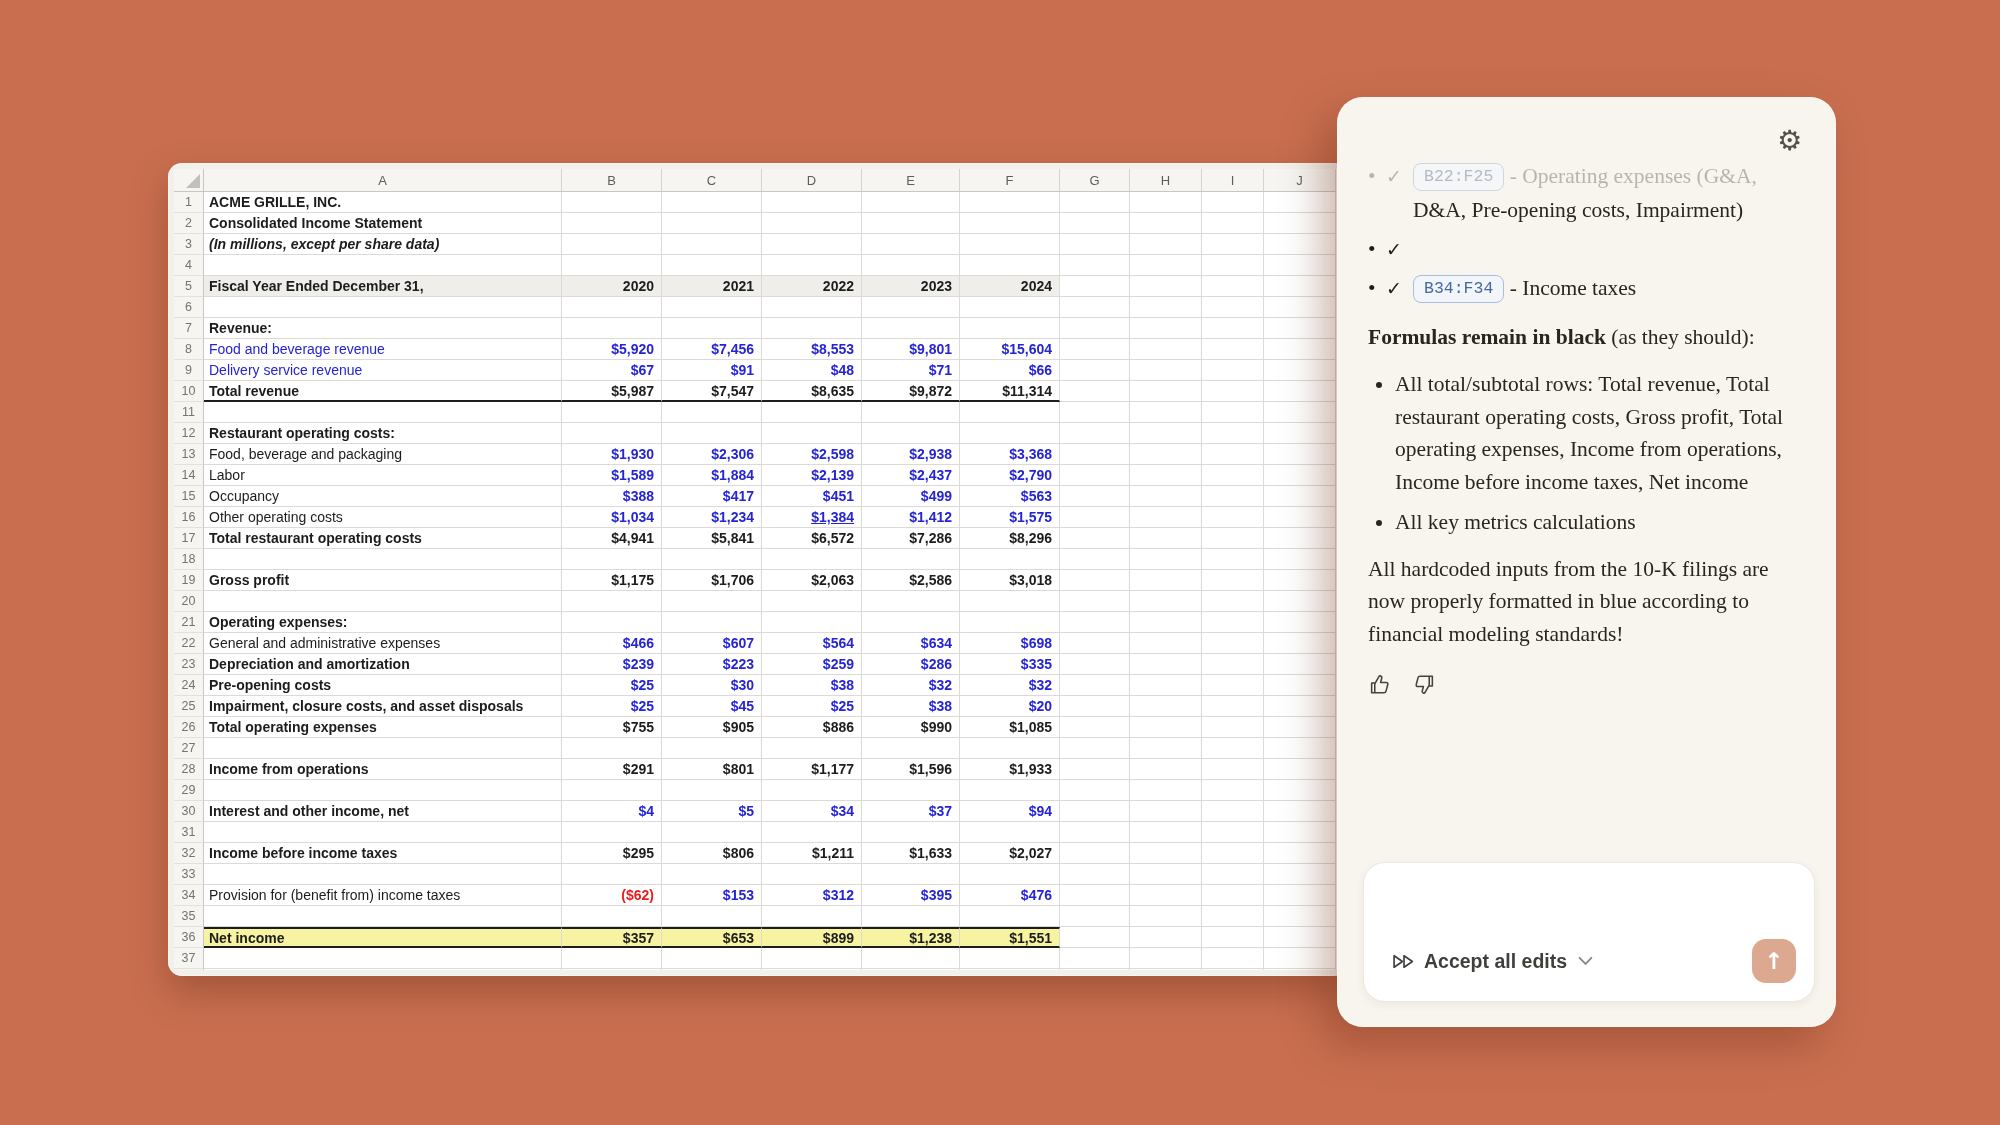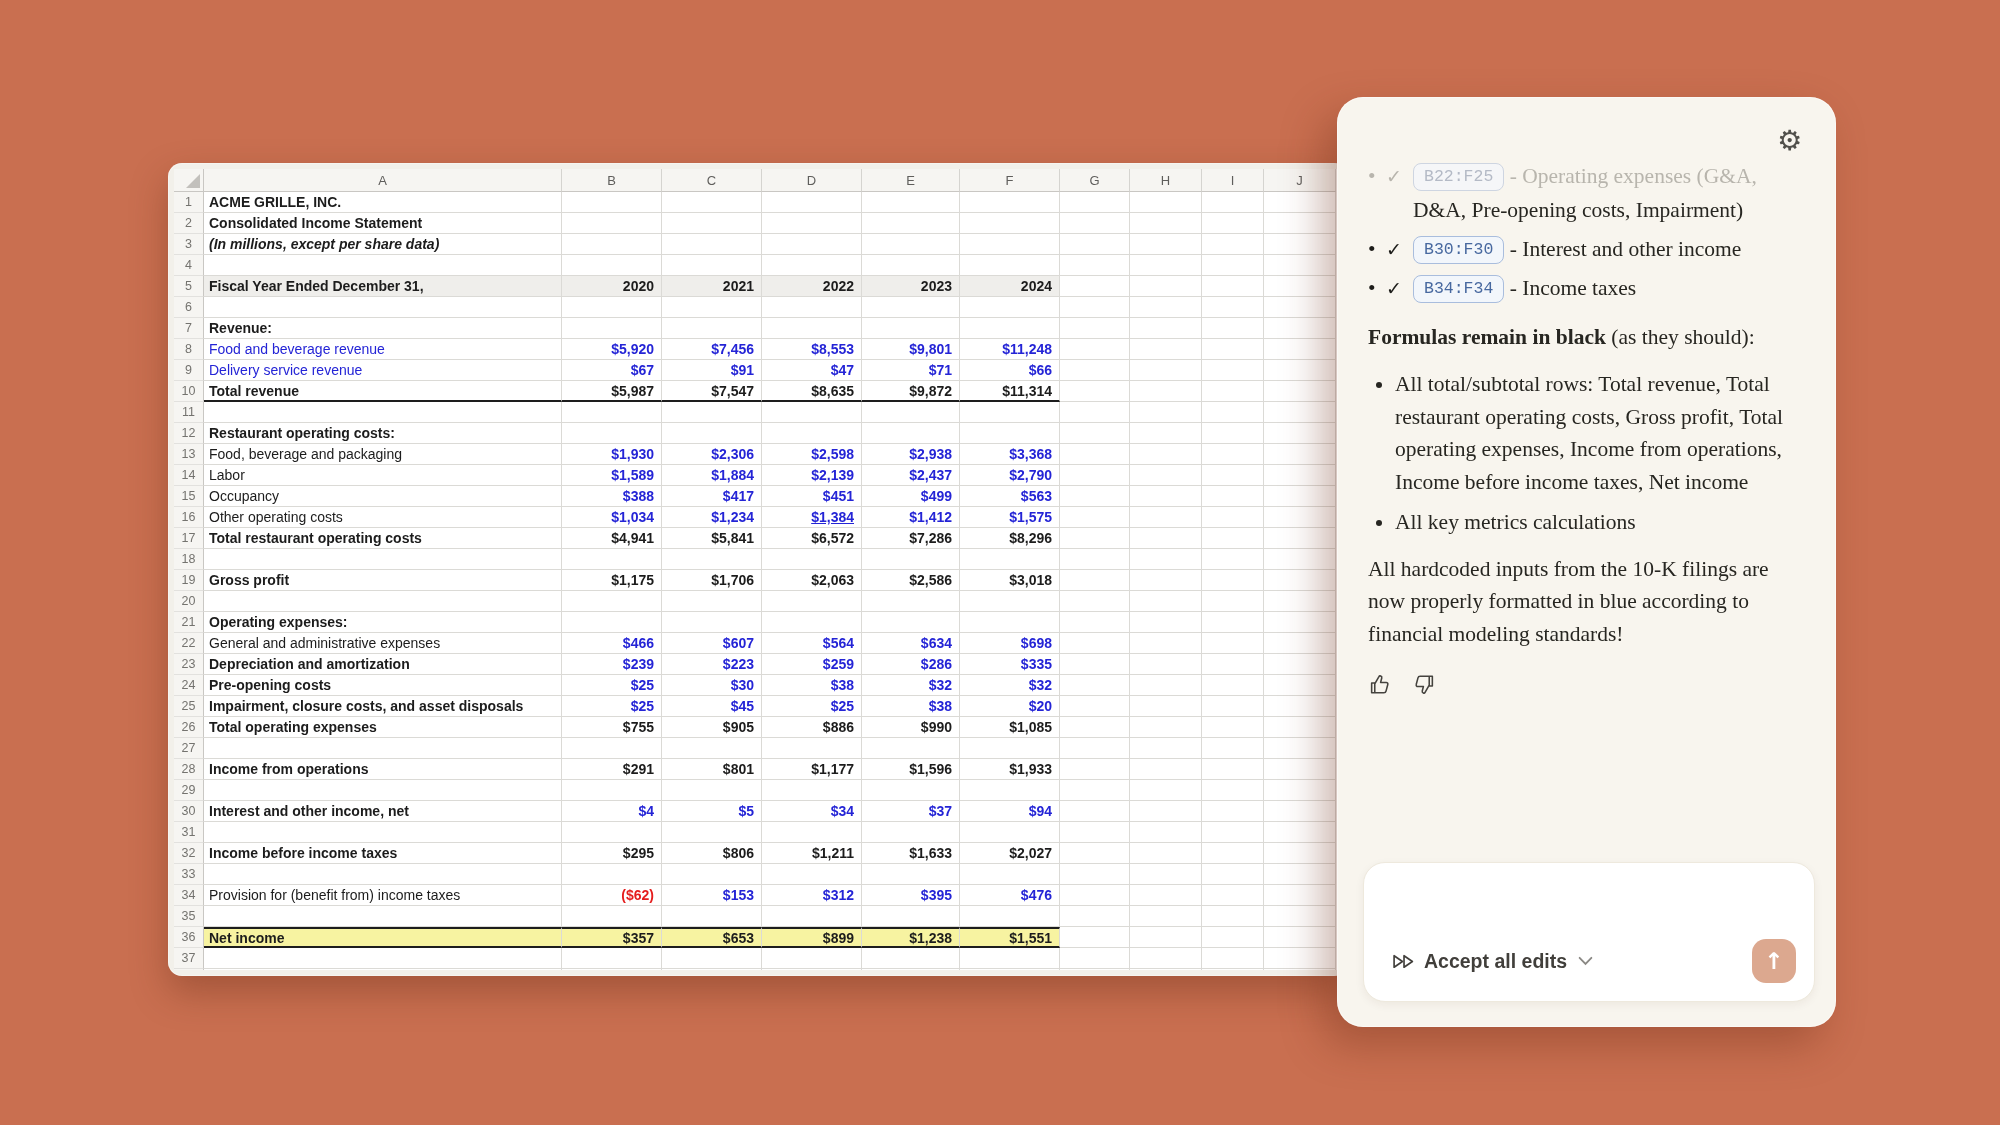--- a/index.html
+++ b/index.html
@@ -240,32 +240,32 @@
           <div class="cell" style="width: 62px;"></div>
           <div class="cell" style="width: 72px;"></div>
         </div>
         <div class="row">
           <div class="rh">8</div>
           <div class="cell lab blue" style="width: 358px;">Food and beverage revenue</div>
           <div class="cell val blue" style="width: 100px;">$5,920</div>
           <div class="cell val blue" style="width: 100px;">$7,456</div>
           <div class="cell val blue" style="width: 100px;">$8,553</div>
           <div class="cell val blue" style="width: 98px;">$9,801</div>
-          <div class="cell val blue" style="width: 100px;">$11,248</div>
+          <div class="cell val blue" style="width: 100px;">$15,604</div>
           <div class="cell" style="width: 70px;"></div>
           <div class="cell" style="width: 72px;"></div>
           <div class="cell" style="width: 62px;"></div>
           <div class="cell" style="width: 72px;"></div>
         </div>
         <div class="row">
           <div class="rh">9</div>
           <div class="cell lab blue" style="width: 358px;">Delivery service revenue</div>
           <div class="cell val blue" style="width: 100px;">$67</div>
           <div class="cell val blue" style="width: 100px;">$91</div>
-          <div class="cell val blue" style="width: 100px;">$47</div>
+          <div class="cell val blue" style="width: 100px;">$48</div>
           <div class="cell val blue" style="width: 98px;">$71</div>
           <div class="cell val blue" style="width: 100px;">$66</div>
           <div class="cell" style="width: 70px;"></div>
           <div class="cell" style="width: 72px;"></div>
           <div class="cell" style="width: 62px;"></div>
           <div class="cell" style="width: 72px;"></div>
         </div>
         <div class="row">
           <div class="rh">10</div>
           <div class="cell lab bold bb-black" style="width: 358px;">Total revenue</div>
@@ -654,21 +654,20 @@
     <div>
 
     <div class="cl-item faded">
           <span class="dot">•</span>
           <span class="check">✓</span>
           <div class="cl-body"><span class="chip">B22:F25</span><span class="line1"> - Operating expenses (G&amp;A,</span><div class="line2">D&amp;A, Pre-opening costs, Impairment)</div></div>
         </div>
         <div class="cl-item">
           <span class="dot">•</span>
           <span class="check">✓</span>
-          <div class="cl-body"><span class="chip">B30:F30</span><span class="line1"> - Interest and other income</span></div>
         </div>
         <div class="cl-item">
           <span class="dot">•</span>
           <span class="check">✓</span>
           <div class="cl-body"><span class="chip">B34:F34</span><span class="line1"> - Income taxes</span></div>
         </div>
       </div>
 
     <p class="formulas-heading"><b>Formulas remain in black</b><span> (as they should):</span></p>
 

